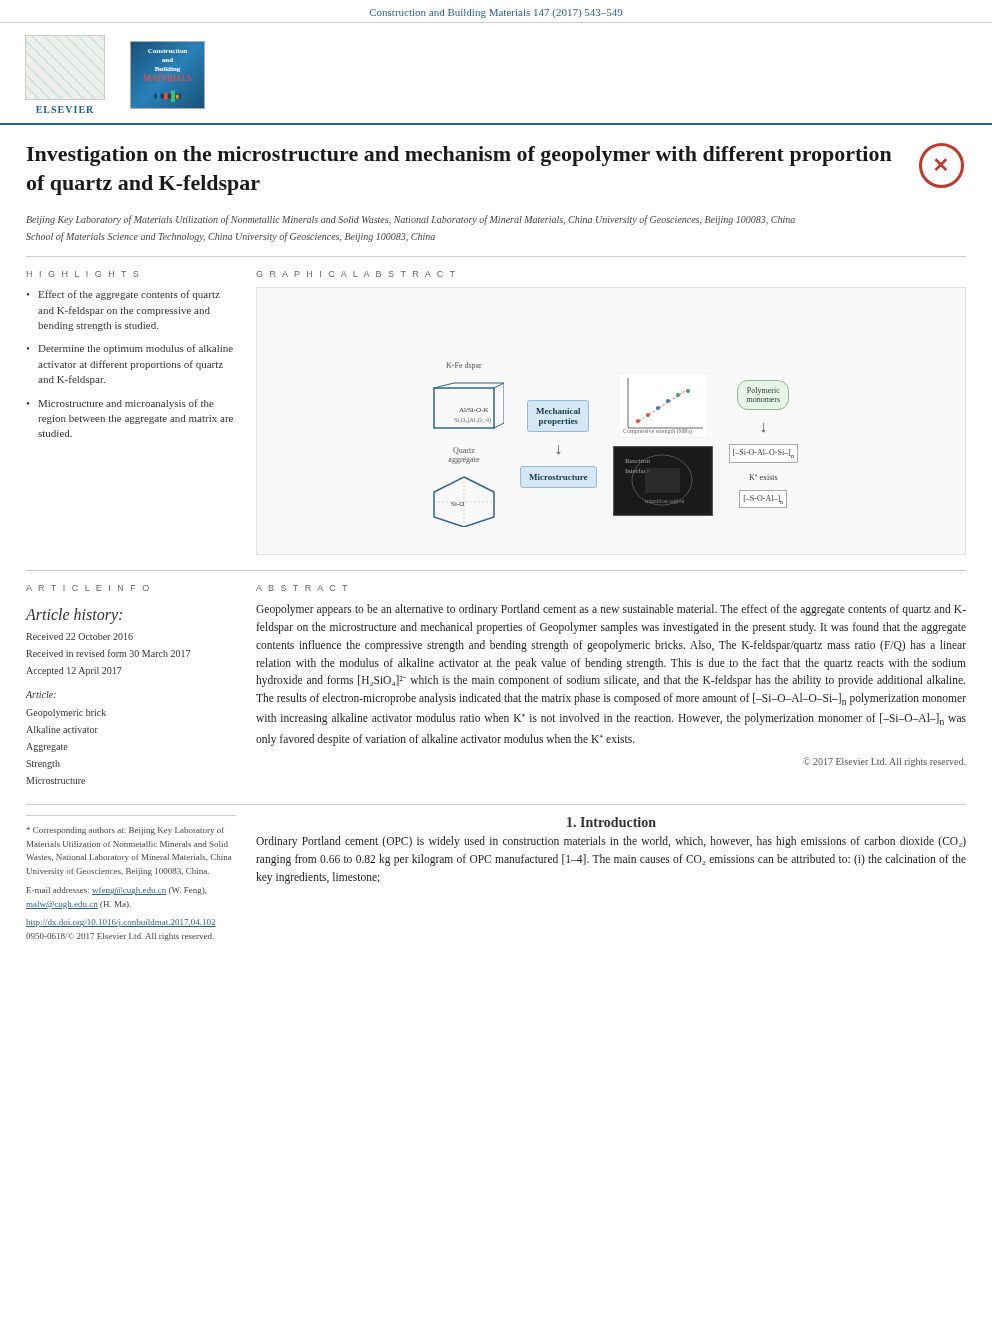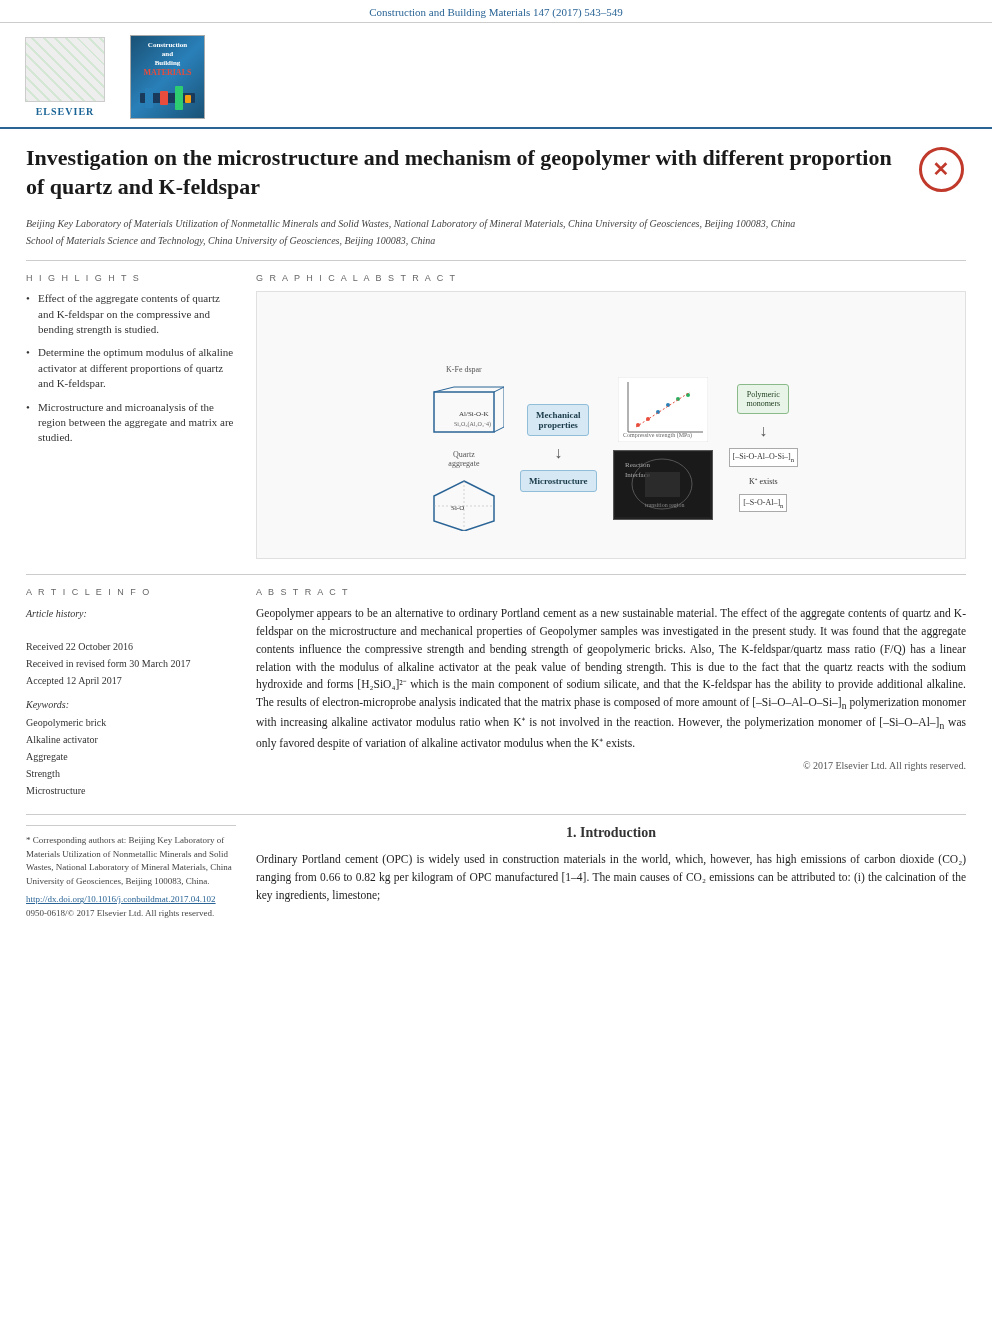--- a/index.html
+++ b/index.html
@@ -86,21 +86,21 @@
       color: #333;
       font-family: Arial, sans-serif;
       margin-bottom: 4px;
     }
     .journal-homepage {
       font-size: 11px;
       color: #2a6496;
     }
     .journal-cover-img {
       width: 75px;
-      height: 84px;
+      height: 68px;
       background: linear-gradient(135deg, #1a5276 0%, #2980b9 50%, #1a5276 100%);
       border: 1px solid #aaa;
       display: flex;
       flex-direction: column;
       align-items: center;
       justify-content: center;
       padding: 5px;
       margin-left: 10px;
       position: relative;
       overflow: hidden;
@@ -262,21 +262,21 @@
       height: 70px;
       background: #222;
       border: 1px solid #555;
       display: flex;
       align-items: center;
       justify-content: center;
     }
     .ga-polymer-box {
       background: #e8f4e8;
       border: 1px solid #8aba8a;
-      border-radius: 3px;
+      border-radius: 11px;
       padding: 5px 8px;
       font-size: 8px;
       color: #1a3a1a;
       text-align: center;
     }
     .ga-section {
       display: flex;
       flex-direction: column;
       gap: 8px;
       align-items: center;
@@ -302,23 +302,23 @@
     }
 
     .article-history {
       font-size: 10px;
       color: #333;
       line-height: 1.7;
       margin-bottom: 10px;
     }
     .article-history .label {
       font-style: italic;
-      font-size: 10px;
+      font-size: 16px;
       display: block;
-      margin-bottom: 16px;
+      margin-bottom: 0;
     }
 
     .keywords-section {
       margin-top: 8px;
     }
     .keywords-label {
       font-size: 10px;
       font-style: italic;
       color: #333;
       display: block;
@@ -373,21 +373,21 @@
       font-size: 9px;
       display: block;
       margin-bottom: 3px;
     }
 
     .intro-heading {
       text-align: center;
       font-size: 14px;
       font-weight: bold;
       color: #333;
-      margin-bottom: 10px;
+      margin-bottom: 2px;
     }
     .intro-text {
       font-size: 11.5px;
       line-height: 1.55;
       color: #222;
       text-align: justify;
     }
   </style>
 </head>
 <body>
@@ -543,21 +543,21 @@
 
     <div class="article-info">
       <div class="section-label">A R T I C L E   I N F O</div>
       <div class="article-history">
         <span class="label">Article history:</span>
         <span>Received 22 October 2016</span><br>
         <span>Received in revised form 30 March 2017</span><br>
         <span>Accepted 12 April 2017</span>
       </div>
       <div class="keywords-section">
-        <span class="keywords-label">Keywords:</span>
+        <span class="keywords-label">Article:</span>
         <div class="keywords-list">
           <span>Geopolymeric brick</span><br>
           <span>Alkaline activator</span><br>
           <span>Aggregate</span><br>
           <span>Strength</span><br>
           <span>Microstructure</span>
         </div>
       </div>
     </div>
 
@@ -567,20 +567,27 @@
         Geopolymer appears to be an alternative to ordinary Portland cement as a new sustainable material. The effect of the aggregate contents of quartz and K-feldspar on the microstructure and mechanical properties of Geopolymer samples was investigated in the present study. It was found that the aggregate contents influence the compressive strength and bending strength of geopolymeric bricks. Also, The K-feldspar/quartz mass ratio (F/Q) has a linear relation with the modulus of alkaline activator at the peak value of bending strength. This is due to the fact that the quartz reacts with the sodium hydroxide and forms [H₂SiO₄]²⁻ which is the main component of sodium silicate, and that the K-feldspar has the ability to provide additional alkaline. The results of electron-microprobe analysis indicated that the matrix phase is composed of more amount of [–Si–O–Al–O–Si–]<sub>n</sub> polymerization monomer with increasing alkaline activator modulus ratio when K⁺ is not involved in the reaction. However, the polymerization monomer of [–Si–O–Al–]<sub>n</sub> was only favored despite of variation of alkaline activator modulus when the K⁺ exists.
       </div>
       <div class="copyright-line">© 2017 Elsevier Ltd. All rights reserved.</div>
     </div>
   </div>
 
   <div class="bottom-two-col">
 
     <div class="footnotes-col">
       <p class="footnote-text">* Corresponding authors at: Beijing Key Laboratory of Materials Utilization of Nonmetallic Minerals and Solid Wastes, National Laboratory of Mineral Materials, China University of Geosciences, Beijing 100083, China.</p>
+      <p class="footnote-text">
+        <span>E-mail addresses:</span>
+        <a class="footnote-link" href="#" style="display:inline;">wfeng@cugh.edu.cn</a>
+        <span>(W. Feng),</span>
+        <a class="footnote-link" href="#" style="display:inline;">malw@cugh.edu.cn</a>
+        <span>(H. Ma).</span>
+      </p>
       <a class="footnote-link" href="#">http://dx.doi.org/10.1016/j.conbuildmat.2017.04.102</a>
       <p class="footnote-text">0950-0618/© 2017 Elsevier Ltd. All rights reserved.</p>
     </div>
 
     <div class="introduction-col">
       <div class="intro-heading">1. Introduction</div>
       <div class="intro-text">
         Ordinary Portland cement (OPC) is widely used in construction materials in the world, which, however, has high emissions of carbon dioxide (CO₂) ranging from 0.66 to 0.82 kg per kilogram of OPC manufactured [1–4]. The main causes of CO₂ emissions can be attributed to: (i) the calcination of the key ingredients, limestone;
       </div>
     </div>

